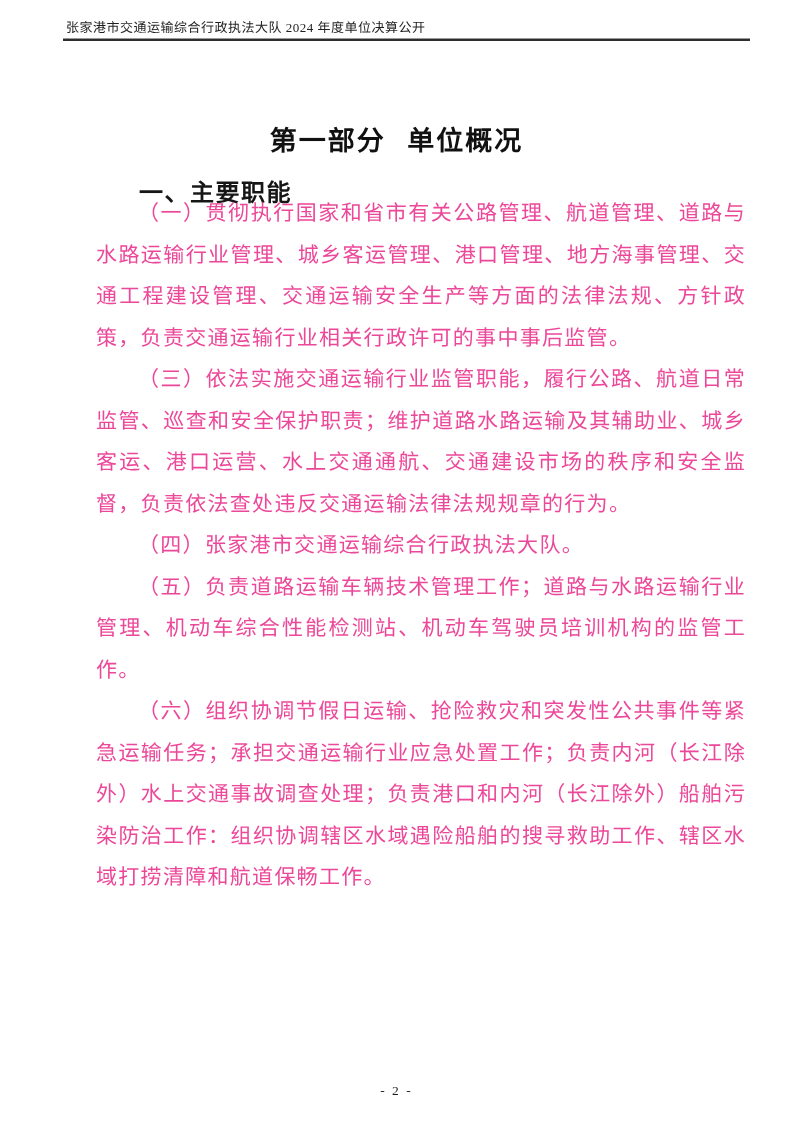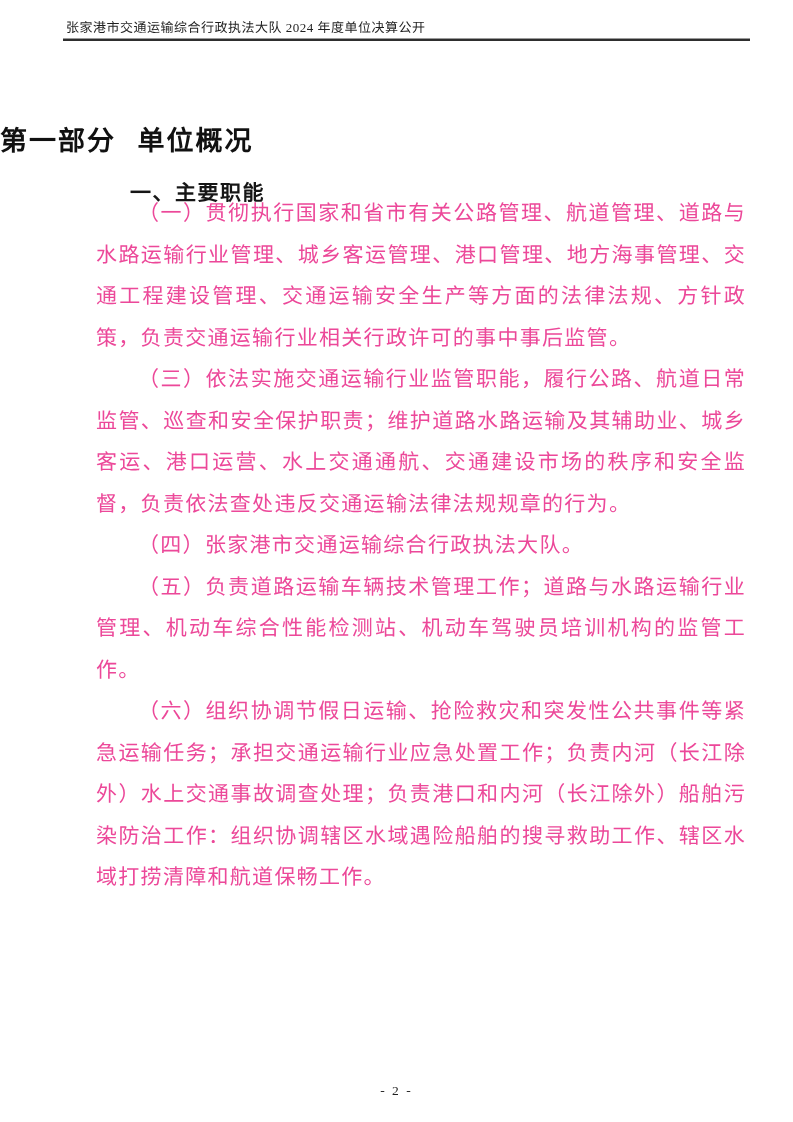--- a/index.html
+++ b/index.html
@@ -35,36 +35,37 @@
     height: 3px;
     background: #2e2e2e;
     border-top: 1px solid #9a9a9a;
   }
 
   .doc-title {
     position: absolute;
     top: 124px;
     left: 0;
     width: 100%;
+    text-align: center;
     font-family: "Liberation Sans", "DejaVu Sans", sans-serif;
     font-weight: bold;
     font-size: 27px;
     line-height: 34px;
     letter-spacing: 2px;
     word-spacing: 12px;
     color: #111111;
   }
 
   .section-heading {
     position: absolute;
     top: 179px;
-    left: 130px;
+    left: 139px;
     font-family: "Liberation Sans", "DejaVu Sans", sans-serif;
     font-weight: bold;
-    font-size: 21px;
+    font-size: 24px;
     line-height: 27px;
     letter-spacing: 1.5px;
     color: #161616;
   }
 
   .body-text {
     position: absolute;
     top: 193px;
     left: 96px;
     width: 650px;

